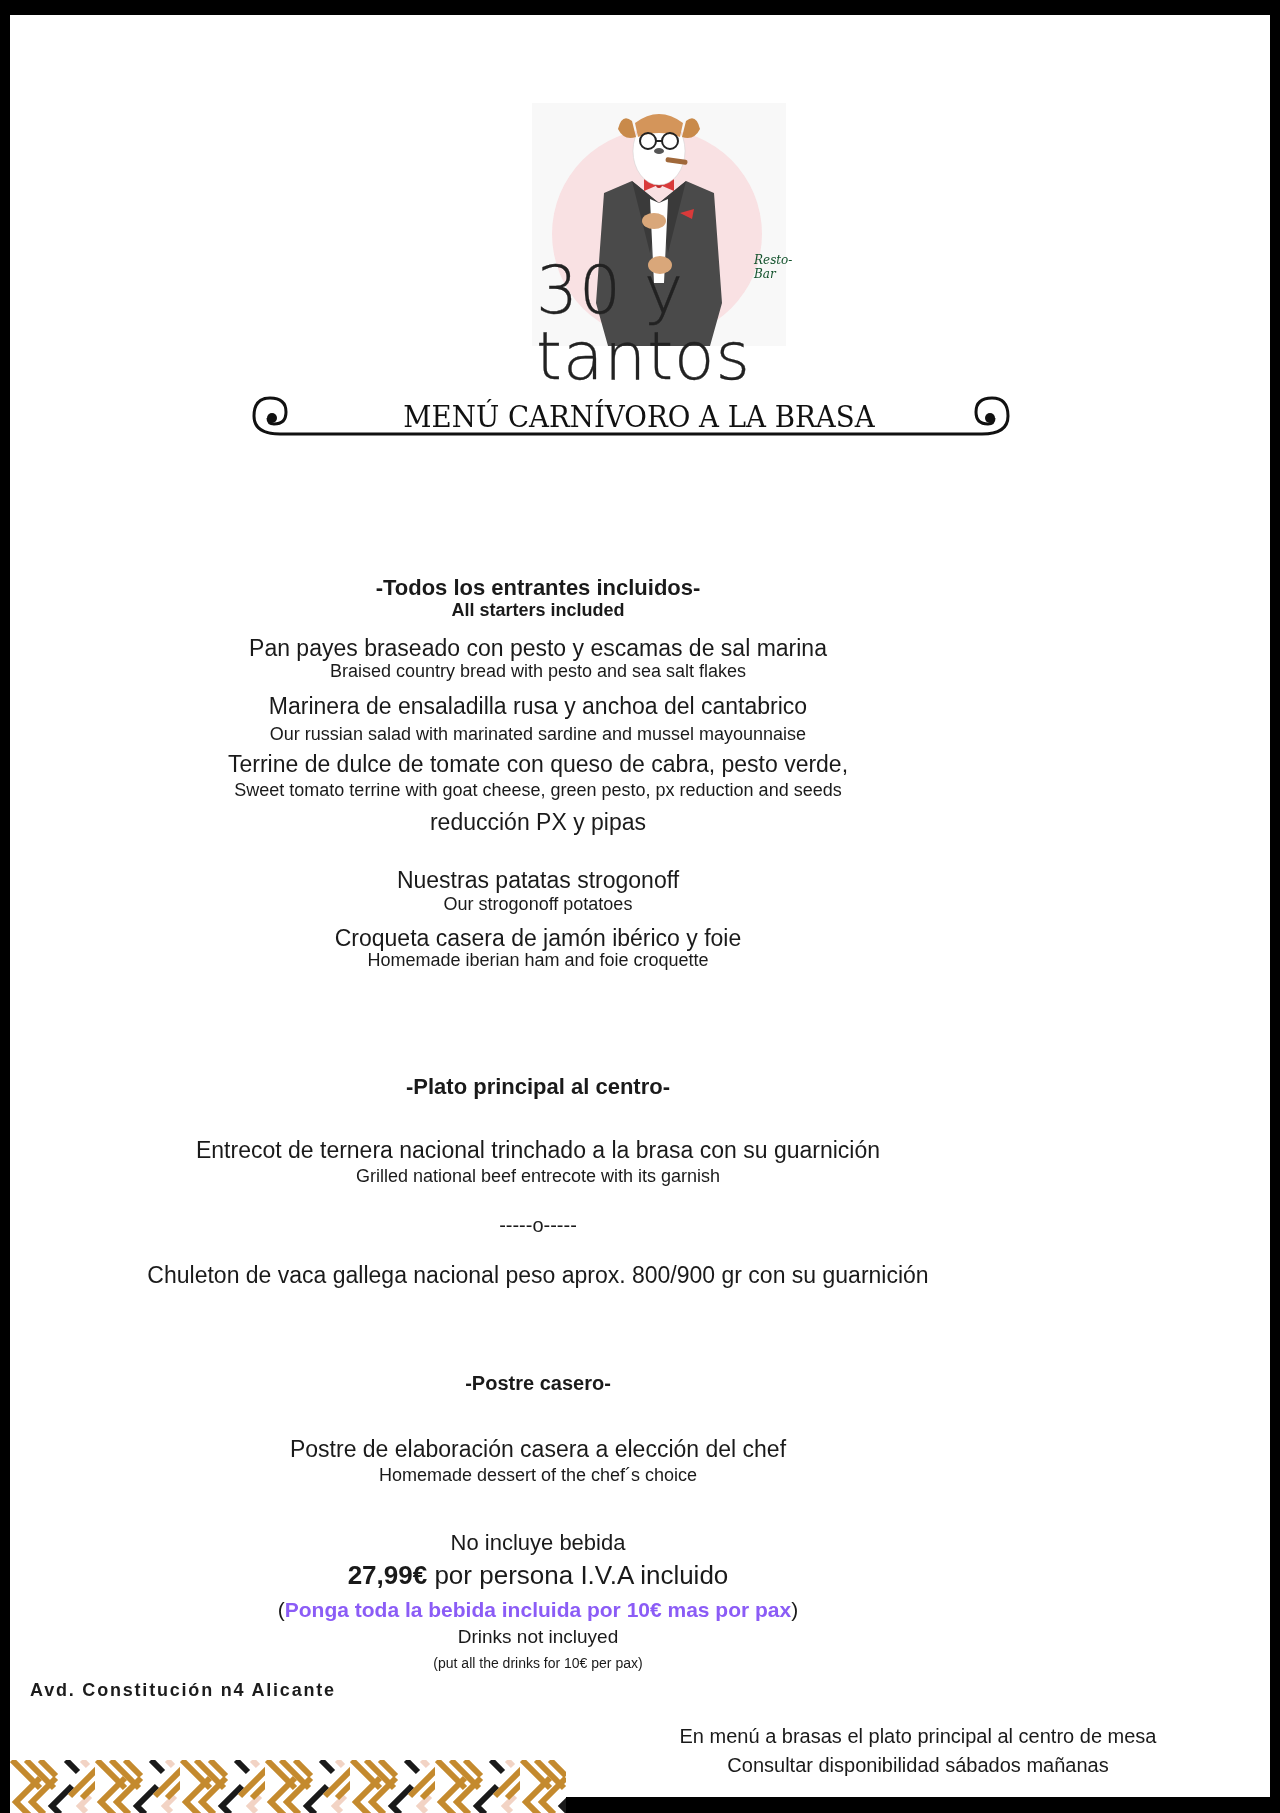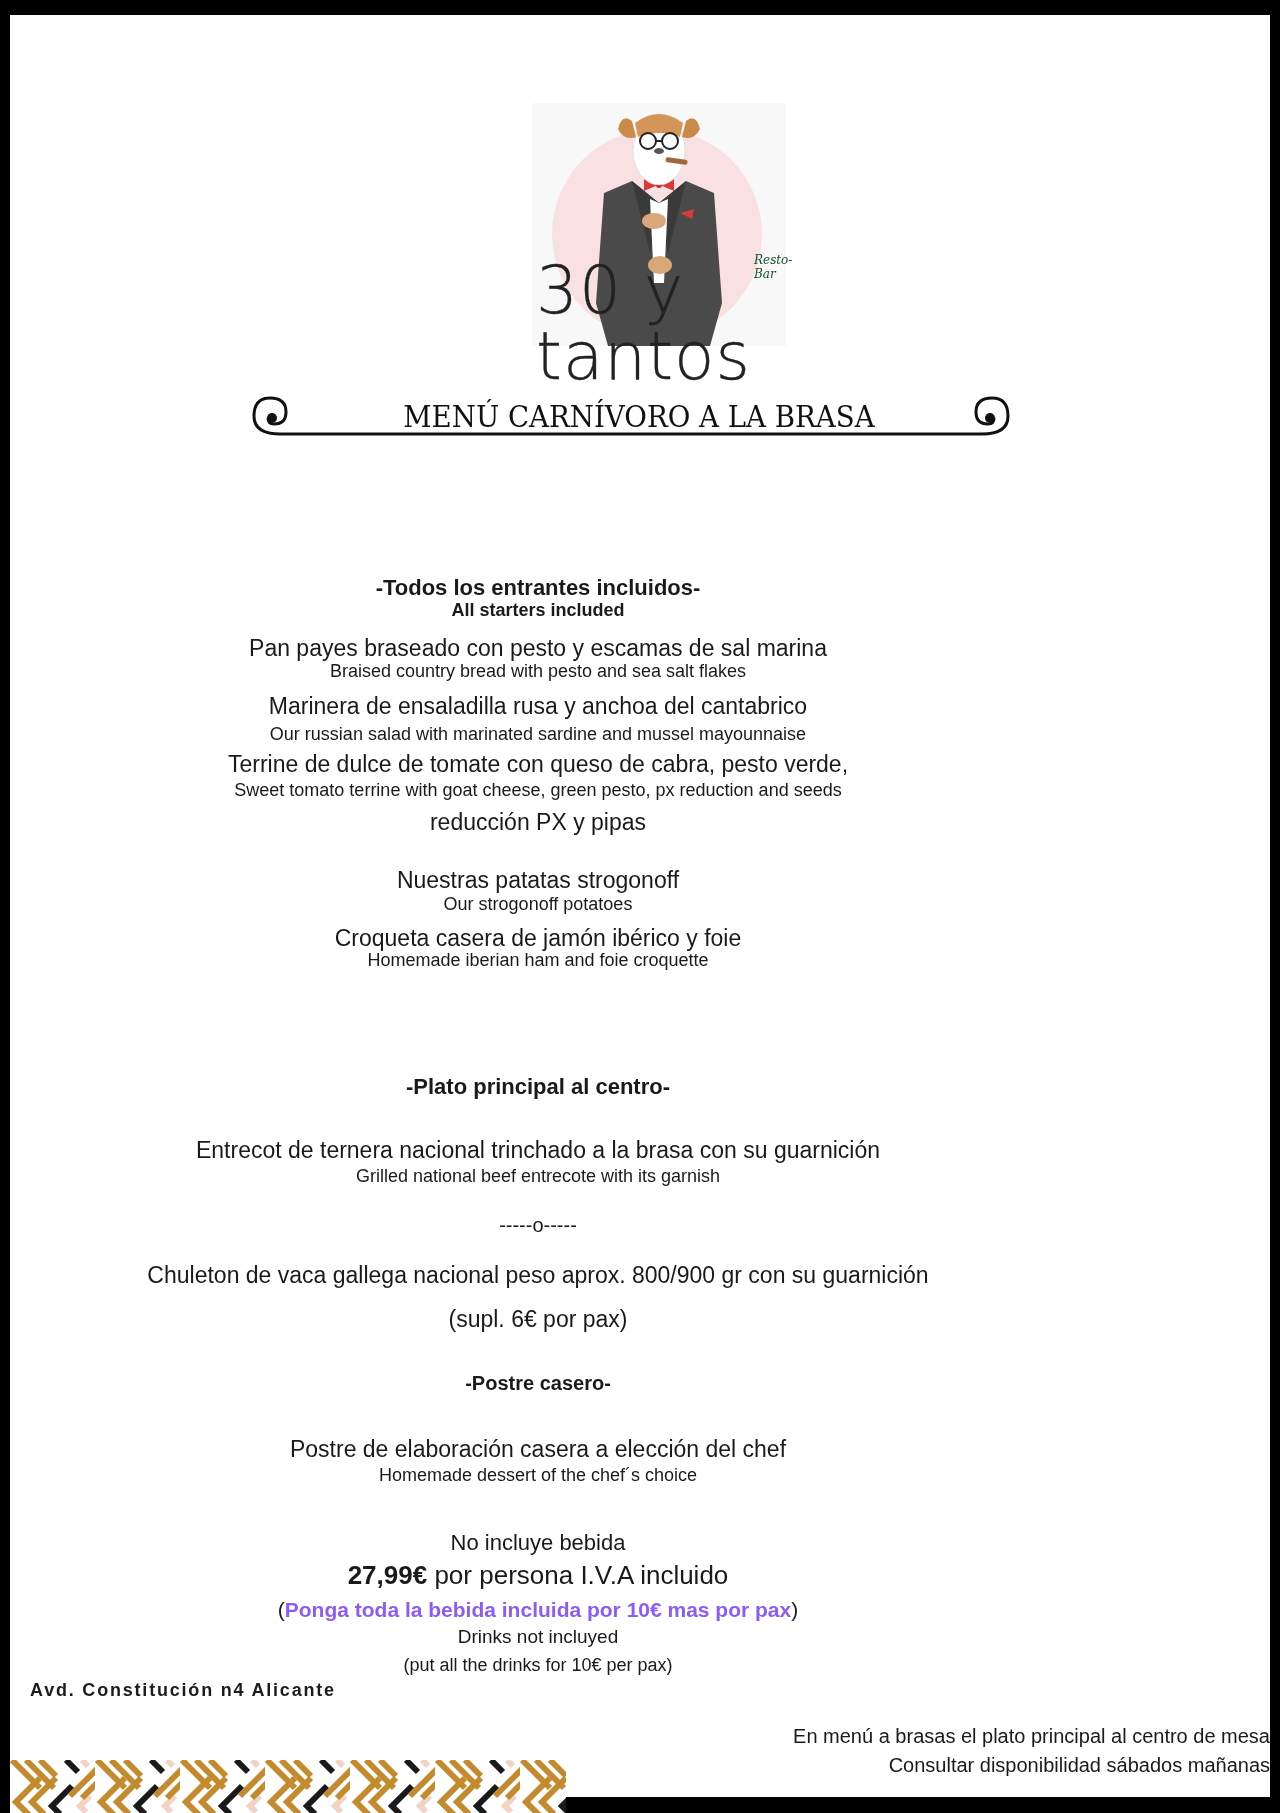--- a/index.html
+++ b/index.html
@@ -46,21 +46,21 @@
   .t-item { font-size:23px; }
   .t-sub { font-size:18px; }
   .red { color:#8b5cf6; font-weight:bold; }
   .addr { position:absolute; left:20px; font-weight:bold; color:#1c1c1c; white-space:nowrap; }
   .pattern {
     position:absolute; left:0; top:1745px; width:556px; height:53px; overflow:hidden;
   }
   .bottom-black {
     position:absolute; left:556px; top:1782px; width:704px; height:16px; background:#000;
   }
-  .note { position:absolute; left:556px; width:704px; text-align:right; font-size:20px; white-space:nowrap; }
+  .note { position:absolute; left:556px; width:704px; text-align:center; font-size:20px; white-space:nowrap; }
 </style>
 </head>
 <body>
 
 <div class="page">
 
   <div class="logo">
     <div class="circle"></div>
     <svg width="254" height="243" viewBox="0 0 254 243">
 
@@ -124,35 +124,34 @@
   <div class="center-line t-sub" style="top:935px">Homemade iberian ham and foie croquette</div>
 
   <div class="center-line t-bold-h" style="top:1059px">-Plato principal al centro-</div>
 
   <div class="center-line t-item" style="top:1122px">Entrecot  de ternera nacional trinchado a la brasa con su guarnición</div>
   <div class="center-line t-sub" style="top:1151px">Grilled national beef entrecote with its garnish</div>
 
   <div class="center-line t-sub" style="top:1199px;font-size:20px">-----o-----</div>
 
   <div class="center-line t-item" style="top:1247px">Chuleton de vaca gallega nacional peso aprox. 800/900 gr con su guarnición</div>
-  <div class="center-line t-item" style="top:1291px">(supl. 6€ por pax)</div>
 
   <div class="center-line t-bold-s" style="top:1357px;font-size:20px">-Postre casero-</div>
   <div class="center-line t-item" style="top:1421px">Postre de elaboración casera a elección del chef</div>
   <div class="center-line t-sub" style="top:1450px">Homemade dessert of the chef´s choice</div>
 
   <div class="center-line" style="top:1515px;font-size:22px">No incluye bebida</div>
   <div class="center-line" style="top:1545px;font-size:26px">
     <b>27,99€</b><span> por persona I.V.A incluido</span>
   </div>
   <div class="center-line" style="top:1583px;font-size:21px">
     <span>(</span><span class="red">Ponga toda la bebida incluida por 10€ mas por pax</span><span>)</span>
   </div>
   <div class="center-line" style="top:1611px;font-size:19px">Drinks not incluyed</div>
-  <div class="center-line" style="top:1640px;font-size:18px">(put all the drinks for 10€ per pax)</div>
+  <div class="center-line" style="top:1640px;font-size:14px">(put all the drinks for 10€ per pax)</div>
 
   <div class="addr" style="top:1665px;font-size:18px;letter-spacing:1.8px">Avd. Constitución n4 Alicante</div>
   <div class="addr" style="top:1743px;font-size:22px">Reservas: 627 92 46 41</div>
 
   <div class="note" style="top:1710px">En menú a brasas el plato principal al centro de mesa</div>
   <div class="note" style="top:1739px">Consultar disponibilidad sábados mañanas</div>
 
   <div class="pattern">
     <svg width="556" height="53" viewBox="0 0 556 53">
       <defs>

